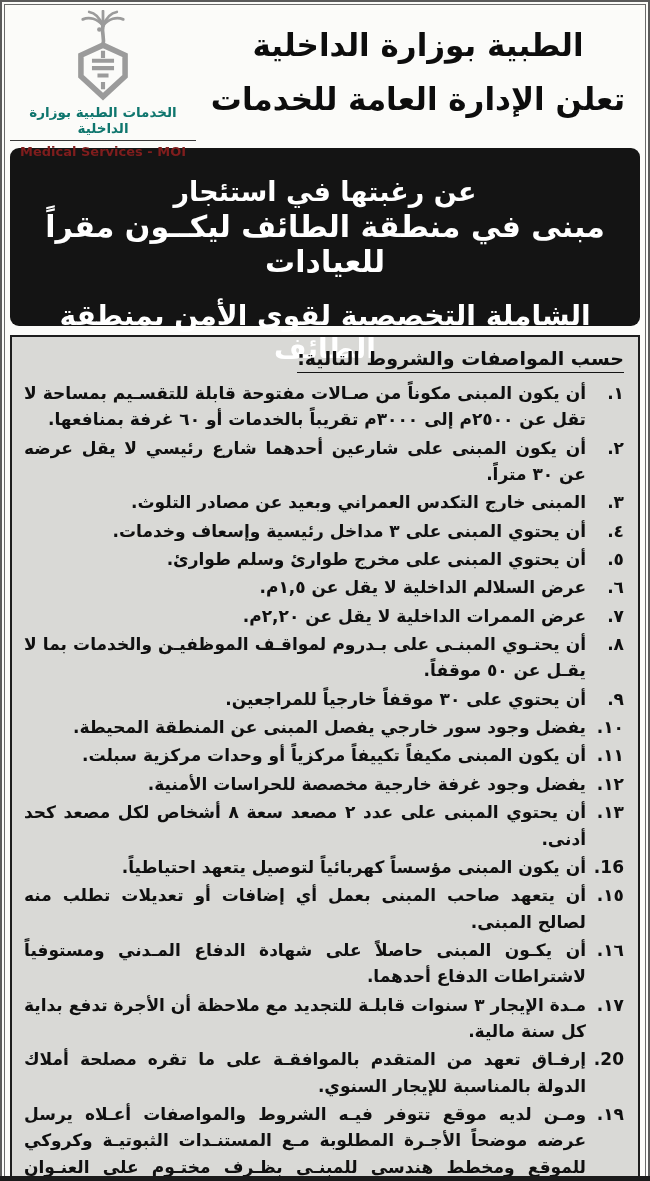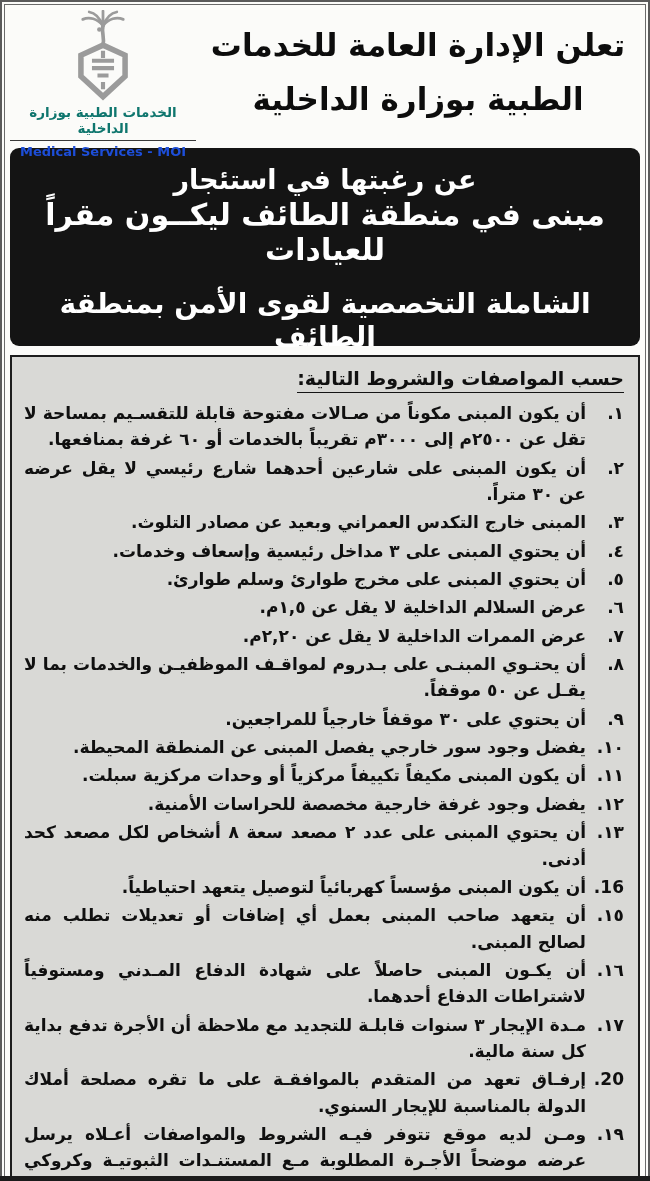--- a/index.html
+++ b/index.html
@@ -17,32 +17,32 @@
   .frame-inner{position:absolute;inset:4px;border:1px solid #6a6a6a;pointer-events:none;z-index:5;}
   .bottom-rule{position:absolute;left:0;right:0;bottom:0;height:5px;background:#1b1b1b;z-index:6;}
   .content{position:relative;z-index:2;padding:8px 10px 0 10px;box-sizing:border-box;}
 
   
   .header{display:flex;align-items:flex-start;height:134px;}
   .title{flex:1;text-align:center;font-weight:bold;font-size:31px;line-height:1.75;padding-top:10px;white-space:nowrap;color:#0d0d0d;}
   .logo{width:186px;text-align:center;padding-top:2px;}
   .logo svg{display:block;margin:0 auto;}
   .logo-ar{font-size:13.5px;font-weight:bold;color:#0f766e;padding:0 6px 4px 6px;border-bottom:1.5px solid #3a3a3a;margin-top:-2px;}
-  .logo-en{font-size:13px;font-weight:bold;color:#1d4ed8;padding-top:3px;direction:ltr;}
+  .logo-en{font-size:13px;font-weight:bold;color:#7f1d1d;padding-top:3px;direction:ltr;}
 
   
   .banner{
     margin:6px 0 0 0;
     background:#141414;
     border-radius:9px;
     color:#ffffff;
     text-align:center;
-    height:198px;
+    height:178px;
     box-sizing:border-box;
-    padding-top:16px;
+    padding-top:28px;
   }
   .banner .l1{font-size:27px;font-weight:bold;letter-spacing:1px;}
   .banner .l2{font-size:30px;font-weight:bold;margin-top:2px;}
   .banner .l3{font-size:28px;font-weight:bold;margin-top:20px;}
 
   
   .conditions{
     margin:9px 0 0 0;
     background:#d9d9d6;
     border:2px solid #1d1d1d;
@@ -80,22 +80,22 @@
 <body>
 
 <div class="page">
   <div class="frame-outer"></div>
   <div class="frame-inner"></div>
 
   <div class="content">
 
     <div class="header">
       <div class="title">
+        <div>الطبية بوزارة الداخلية</div>
         <div>تعلن الإدارة العامة للخدمات</div>
-        <div>الطبية بوزارة الداخلية</div>
       </div>
       <div class="logo">
         <span>
           <svg width="92" height="96" viewBox="0 0 100 104" aria-hidden="true">
             <g stroke="#9b9b9b" fill="none" stroke-width="3" stroke-linecap="round">
 
               <path d="M50 17 C44 9 35 7 28 10"></path>
               <path d="M50 17 C56 9 65 7 72 10"></path>
               <path d="M50 17 C46 7 41 3 35 2"></path>
               <path d="M50 17 C54 7 59 3 65 2"></path>

